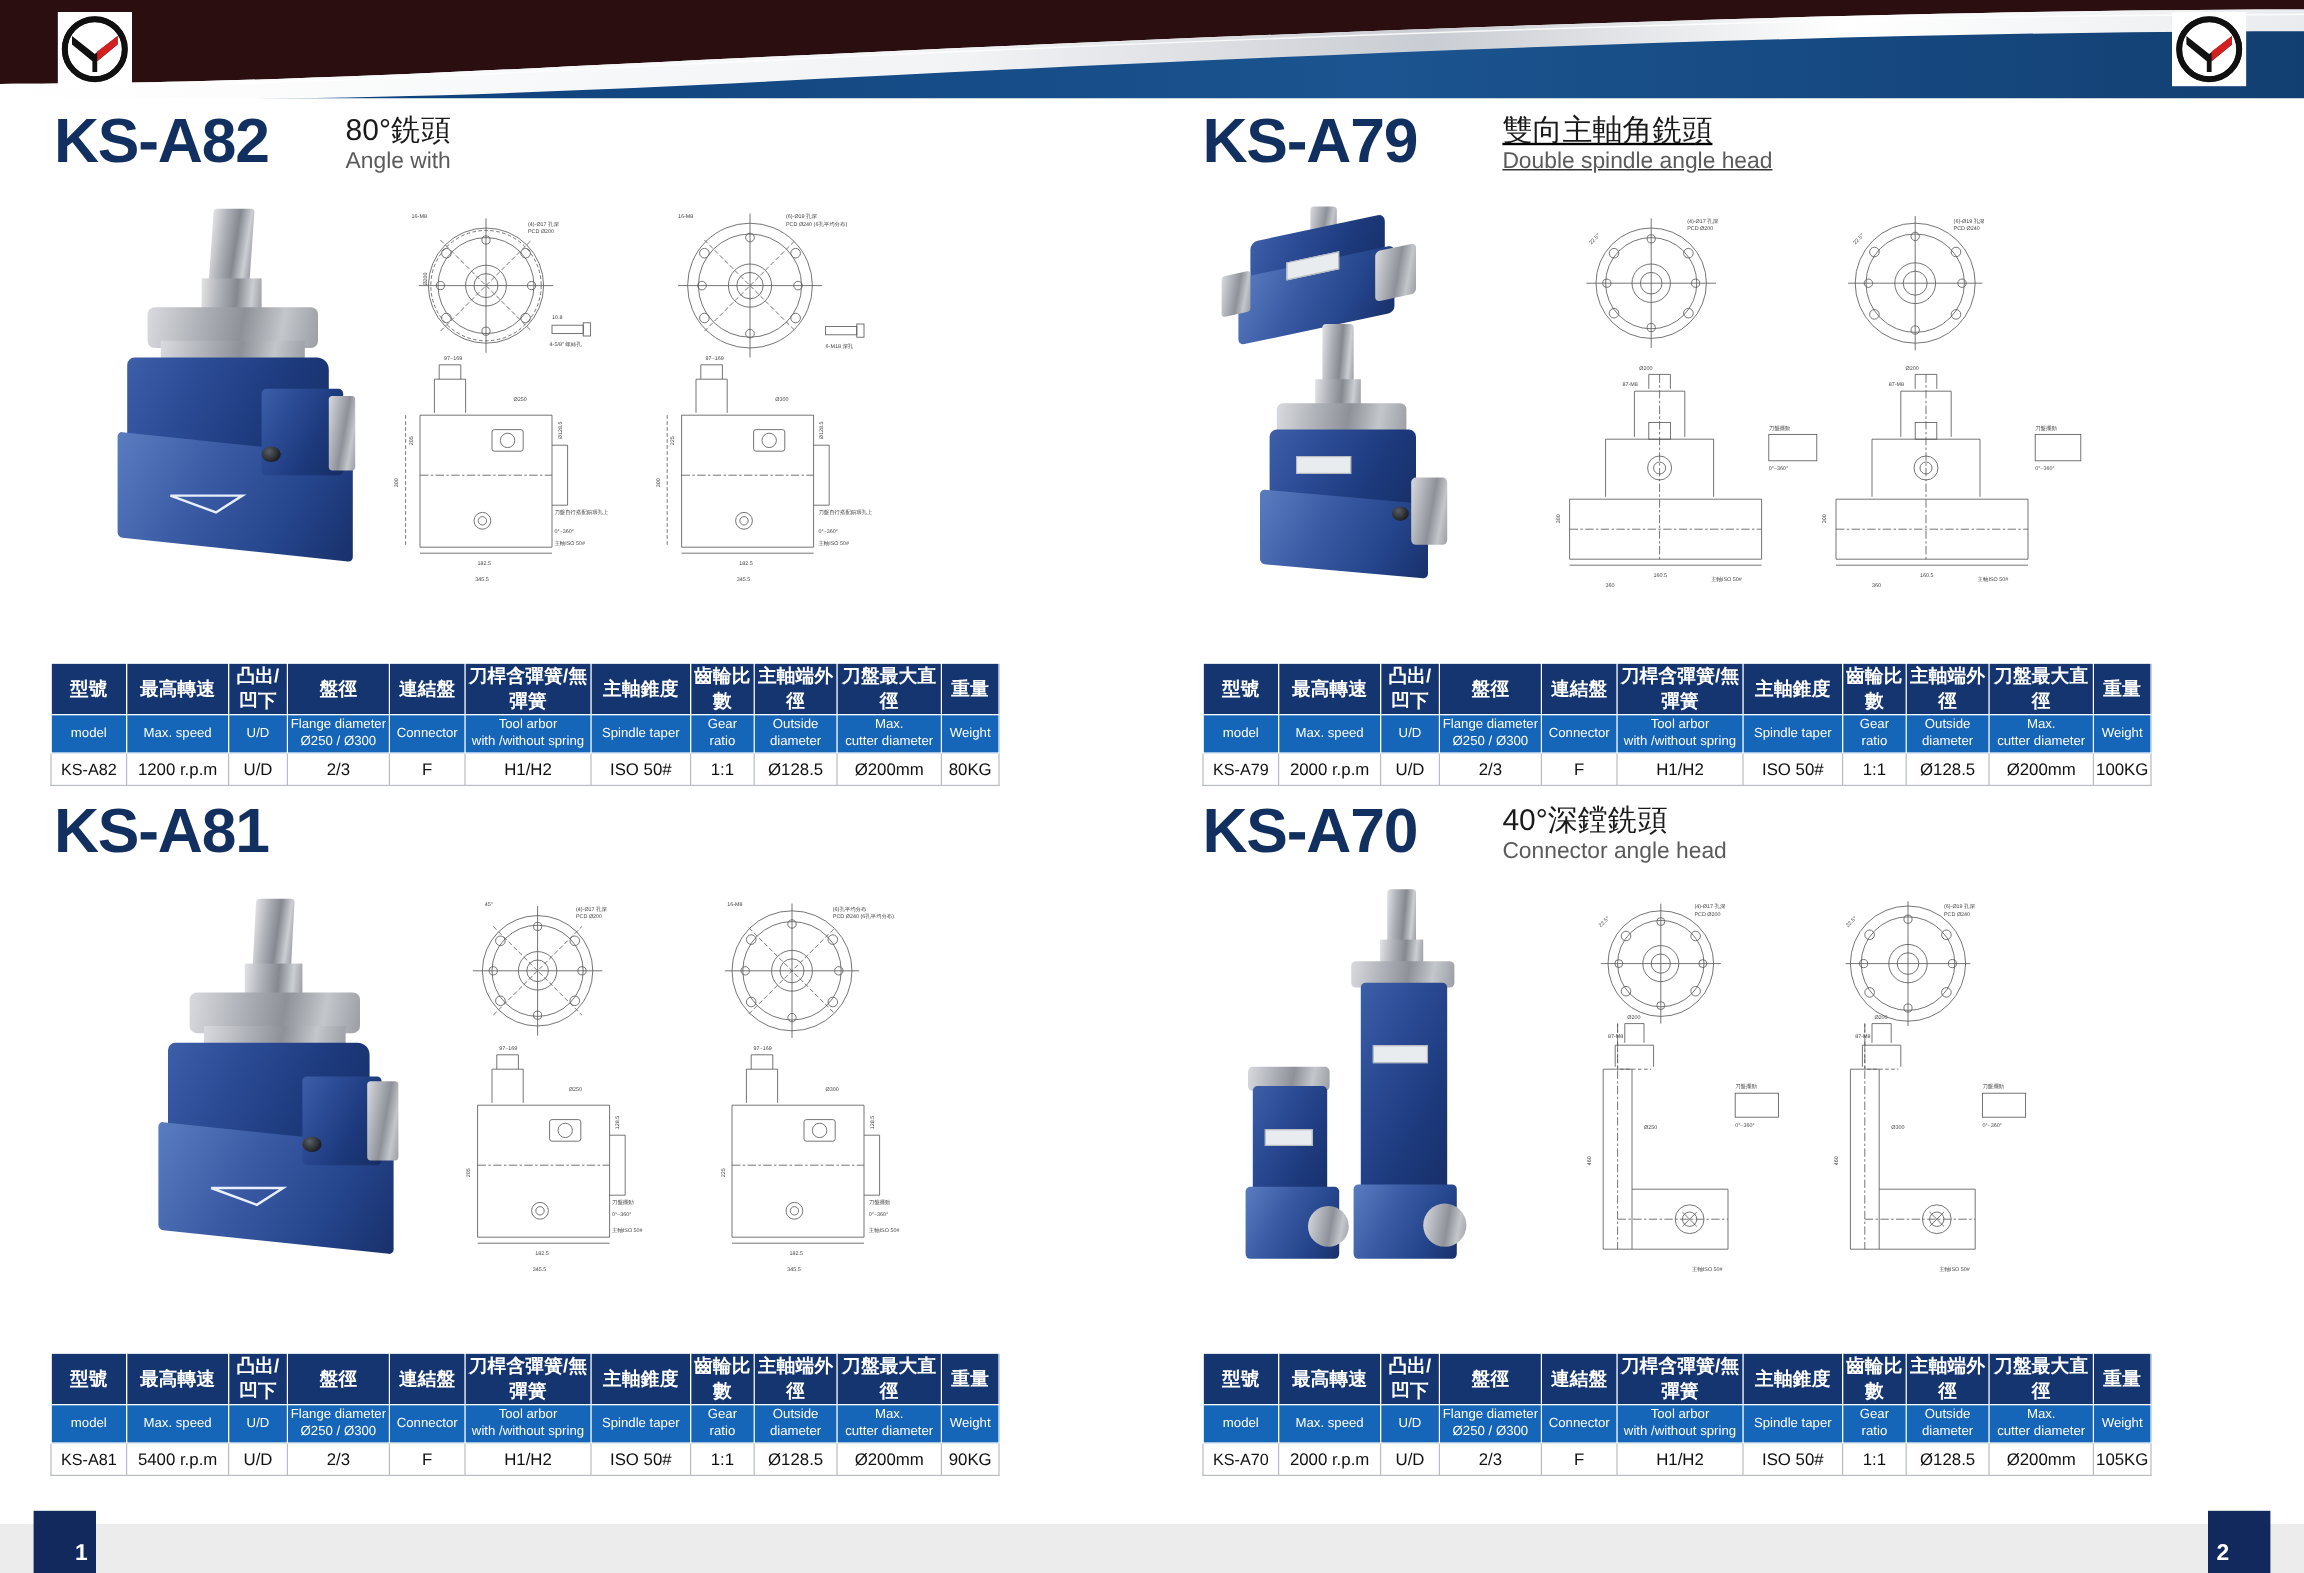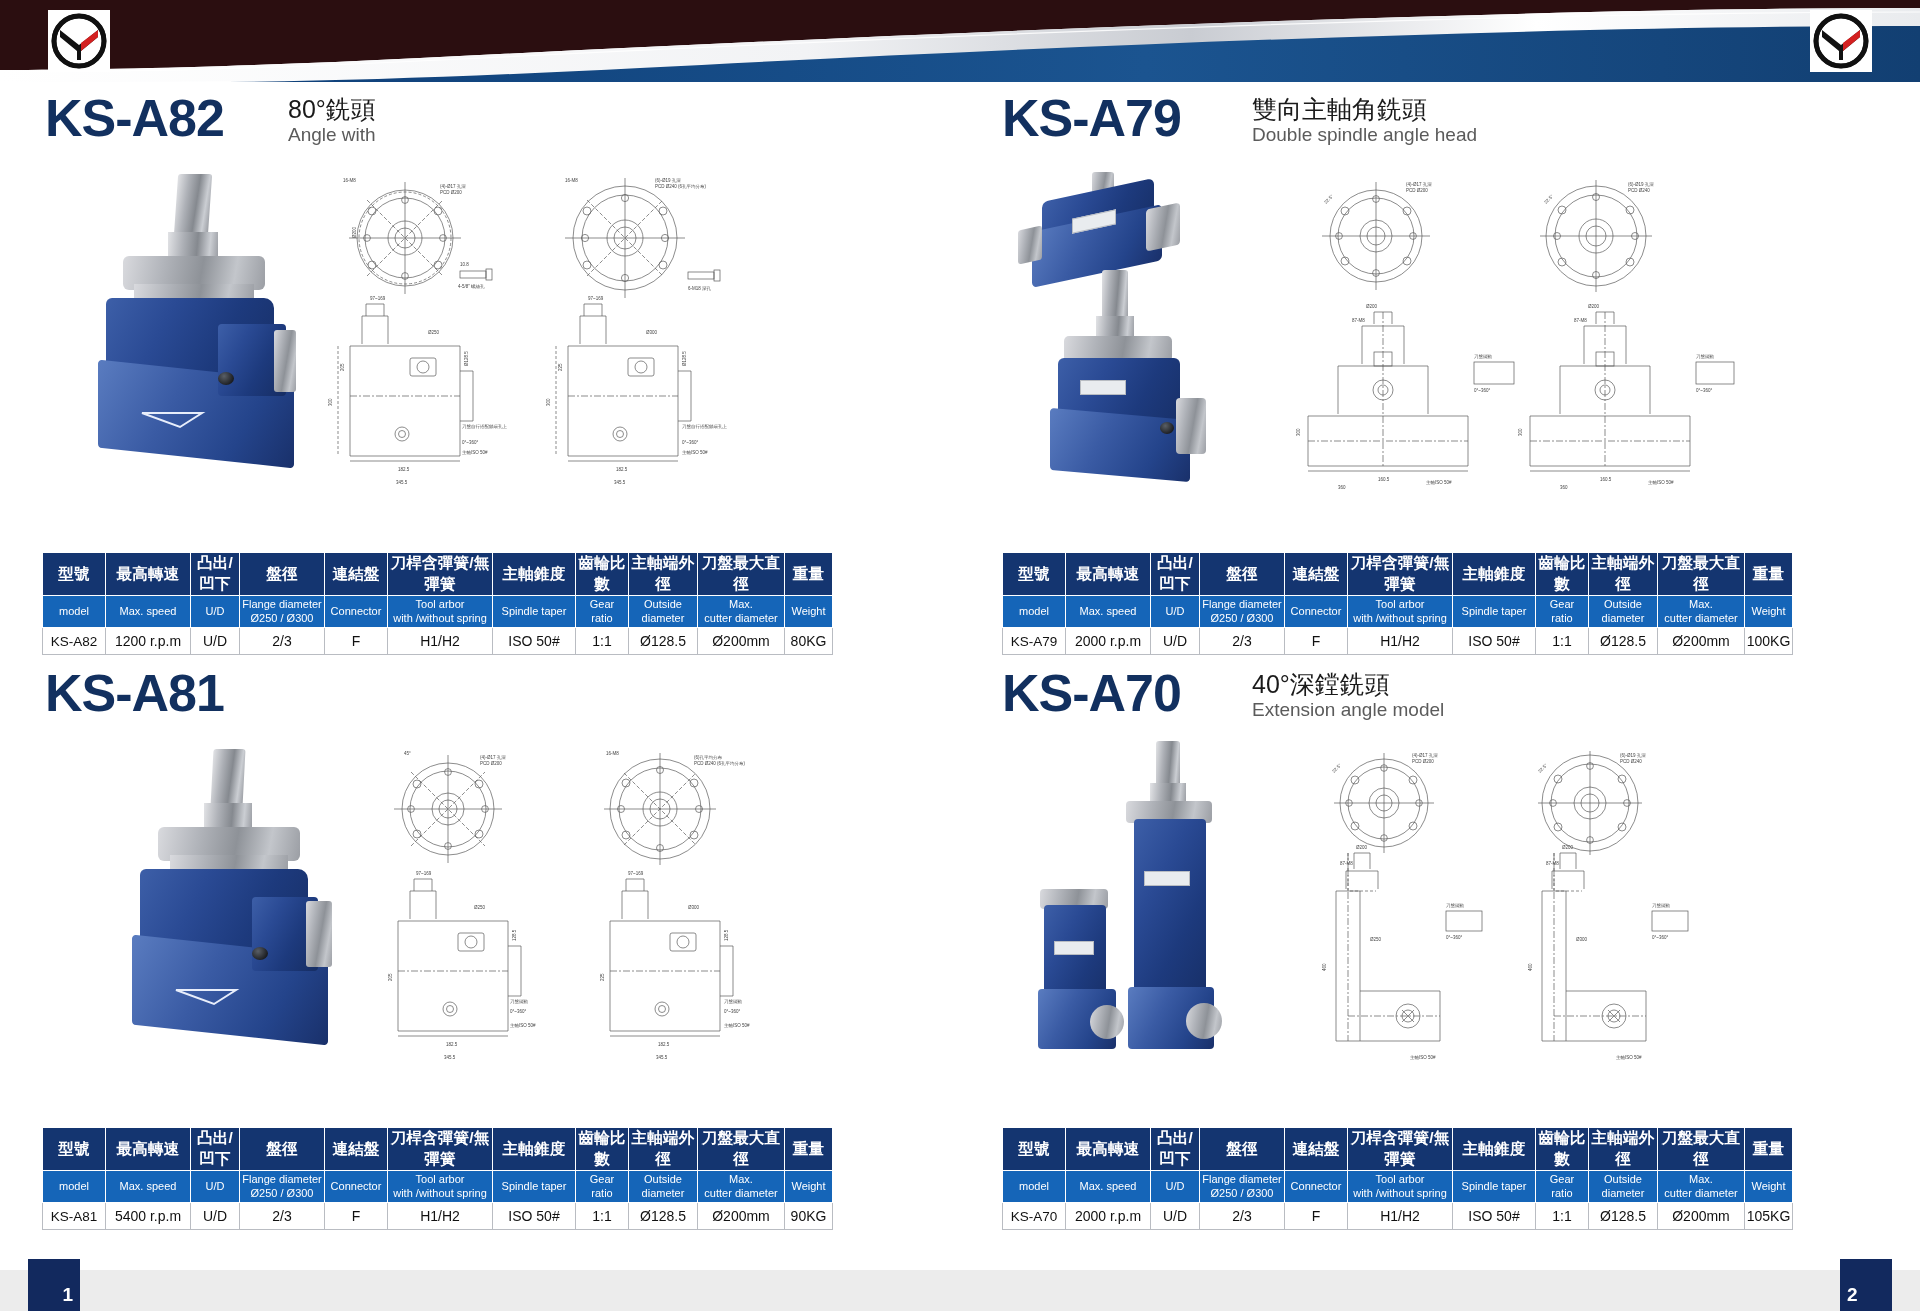--- a/index.html
+++ b/index.html
@@ -31,21 +31,21 @@
   .titlerow{position:relative;height:70px;}
   .code{
     position:absolute;left:5px;top:0;
     font-size:52px;font-weight:bold;color:#12305f;
     letter-spacing:-1px;line-height:1;
   }
   .subs{position:absolute;left:248px;top:3px;}
   .sub-cn{font-size:25px;color:#1a1a1a;line-height:1.12;font-weight:500;}
   .sub-en{font-size:19px;color:#5b5b5b;line-height:1.15;margin-top:1px;}
   .panel.p2 .code,.panel.p4 .code{left:2px;}
-  .panel.p2 .subs{left:252px;}
+  .panel.p2 .subs{left:252px;text-decoration:underline;}
   .panel.p4 .subs{left:252px;}
 
   
   .visuals{position:relative;height:380px;margin-top:4px;}
   .photo{position:absolute;}
 
   
   .head{position:relative;width:100%;height:100%;}
   .mbody{position:absolute;background:linear-gradient(118deg,#3d5fa8 0%,#2a4a94 32%,#1d3a7d 62%,#162d63 100%);}
   .mbody.lite{background:linear-gradient(118deg,#5a7cc0 0%,#3a5ba4 38%,#24448b 72%,#19306a 100%);}
@@ -744,21 +744,21 @@
     </tr>
   </tbody>
       </table>
 </div>
 
 <div class="panel p4">
   <div class="titlerow">
     <div class="code">KS-A70</div>
     <div class="subs">
       <div class="sub-cn">40°深鏜銑頭</div>
-      <div class="sub-en">Extension angle model</div>
+      <div class="sub-en">Connector angle head</div>
     </div>
   </div>
 
   <div class="visuals">
     <div class="photo" style="left:10px;top:0px;width:250px;height:345px;">
       <div class="head">
 
         <div class="taper" style="left:146px;top:0px;width:24px;height:46px;border-radius:3px 3px 0 0;"></div>
         <div class="taper" style="left:140px;top:42px;width:36px;height:22px;"></div>
         <div class="flange" style="left:116px;top:60px;width:86px;height:22px;border-radius:4px;"></div>

